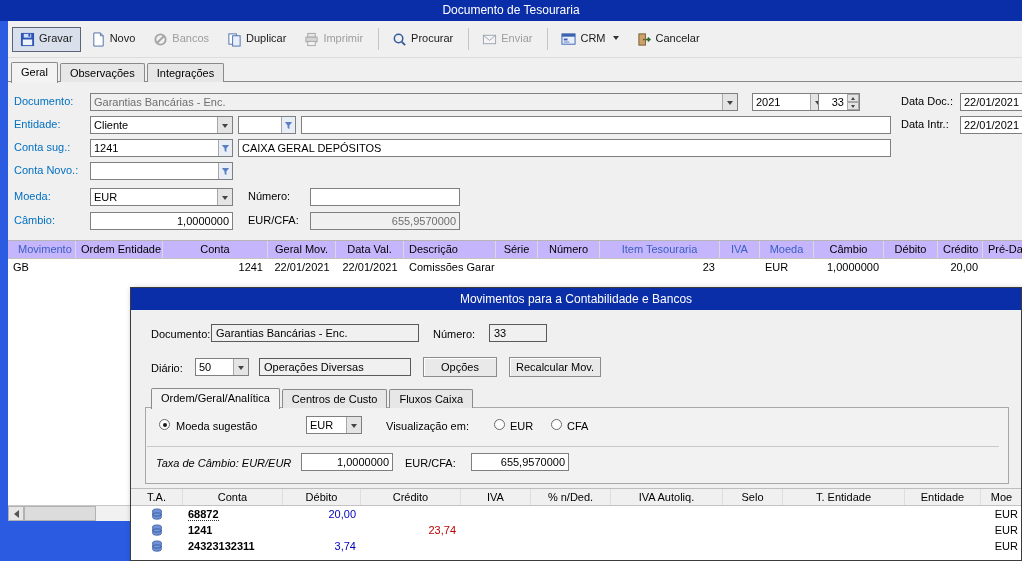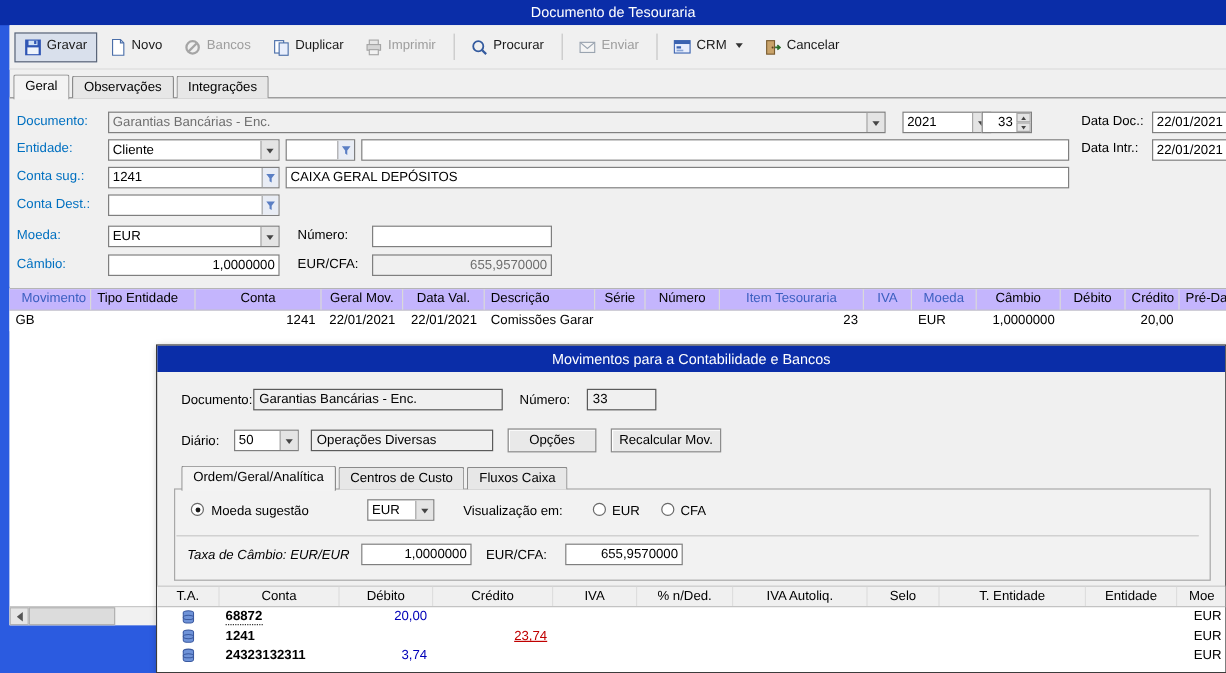--- a/index.html
+++ b/index.html
@@ -104,21 +104,21 @@
   .panelbox { position:absolute; left:14px; top:119px; width:864px; height:77px; border:1px solid #a8a8a8; background:#f2f2f2; }
   .radio { position:absolute; width:11px; height:11px; border:1px solid #6a6a6a; border-radius:50%; background:#fff; }
   .radio.sel::after { content:""; position:absolute; left:2.5px; top:2.5px; width:4px; height:4px; background:#1a1a1a; border-radius:50%; }
   .divline { position:absolute; left:16px; top:158px; width:852px; height:1px; background:#c9c9c9; }
   .mgrid { position:absolute; left:0; top:200px; width:892px; height:74px; background:#fff; border-top:1px solid #bdbdbd; }
   .mghead { display:flex; height:17px; background:#f0f0f0; border-bottom:1px solid #c3c3c3; }
   .mghead .gc { border-right:1px solid #dedede; }
   .mgrow { display:flex; height:16px; align-items:center; }
   .conta-val { font-weight:bold; }
   .dotted-focus { border-bottom:1px dotted #333; }
-  .debit { color:#0000b8; } .credit { color:#c00000;text-decoration:underline; }
+  .debit { color:#0000b8; } .credit { color:#c00000; }
   .cellicon { display:flex; justify-content:center; align-items:center; }
 </style>
 </head>
 <body>
 
 <div class="titlebar">
   <span>Documento de Tesouraria</span>
 </div>
 
 <div class="winbody">
@@ -264,21 +264,21 @@
   <div class="fld" style="left:82px; top:118px; width:143px;">
     <span class="inval">1241</span>
     <span class="lookup">
         <svg width="9" height="9" viewBox="0 0 10 10">
           <path d="M1 1 h8 l-3 4 v4 l-2 -1.2 v-2.8 z" fill="#5b7fc4"></path>
         </svg>
       </span>
   </div>
   <div class="fld" style="left:230px; top:118px; width:653px;">CAIXA GERAL DEPÓSITOS</div>
 
-  <div class="lbl" style="left:6px; top:143px;">Conta Dest.:</div>
+  <div class="lbl" style="left:6px; top:143px;">Conta Novo.:</div>
   <div class="fld" style="left:82px; top:141px; width:143px;">
     <span class="inval"></span>
     <span class="lookup">
         <svg width="9" height="9" viewBox="0 0 10 10">
           <path d="M1 1 h8 l-3 4 v4 l-2 -1.2 v-2.8 z" fill="#5b7fc4"></path>
         </svg>
       </span>
   </div>
 
   <div class="lbl" style="left:6px; top:169px;">Moeda:</div>
@@ -290,21 +290,21 @@
   <div class="fld" style="left:302px; top:167px; width:150px;"></div>
 
   <div class="lbl" style="left:6px; top:193px;">Câmbio:</div>
   <div class="fld right" style="left:82px; top:191px; width:143px;">1,0000000</div>
   <div class="lbl blk" style="left:240px; top:193px;">EUR/CFA:</div>
   <div class="fld right disabled" style="left:302px; top:191px; width:150px;">655,9570000</div>
 
   <div class="grid">
     <div class="ghead">
       <div class="gc al hblue" style="width:68px; padding-left:10px;">Movimento</div>
-      <div class="gc al" style="width:87px;">Tipo Entidade</div>
+      <div class="gc al" style="width:87px;">Ordem Entidade</div>
       <div class="gc ac" style="width:105px;">Conta</div>
       <div class="gc ac" style="width:68px;">Geral Mov.</div>
       <div class="gc ac" style="width:68px;">Data Val.</div>
       <div class="gc al" style="width:92px;">Descrição</div>
       <div class="gc ac" style="width:42px;">Série</div>
       <div class="gc ac" style="width:62px;">Número</div>
       <div class="gc ac hblue" style="width:120px;">Item Tesouraria</div>
       <div class="gc ac hblue" style="width:40px;">IVA</div>
       <div class="gc ac hblue" style="width:54px;">Moeda</div>
       <div class="gc ac" style="width:70px;">Câmbio</div>

